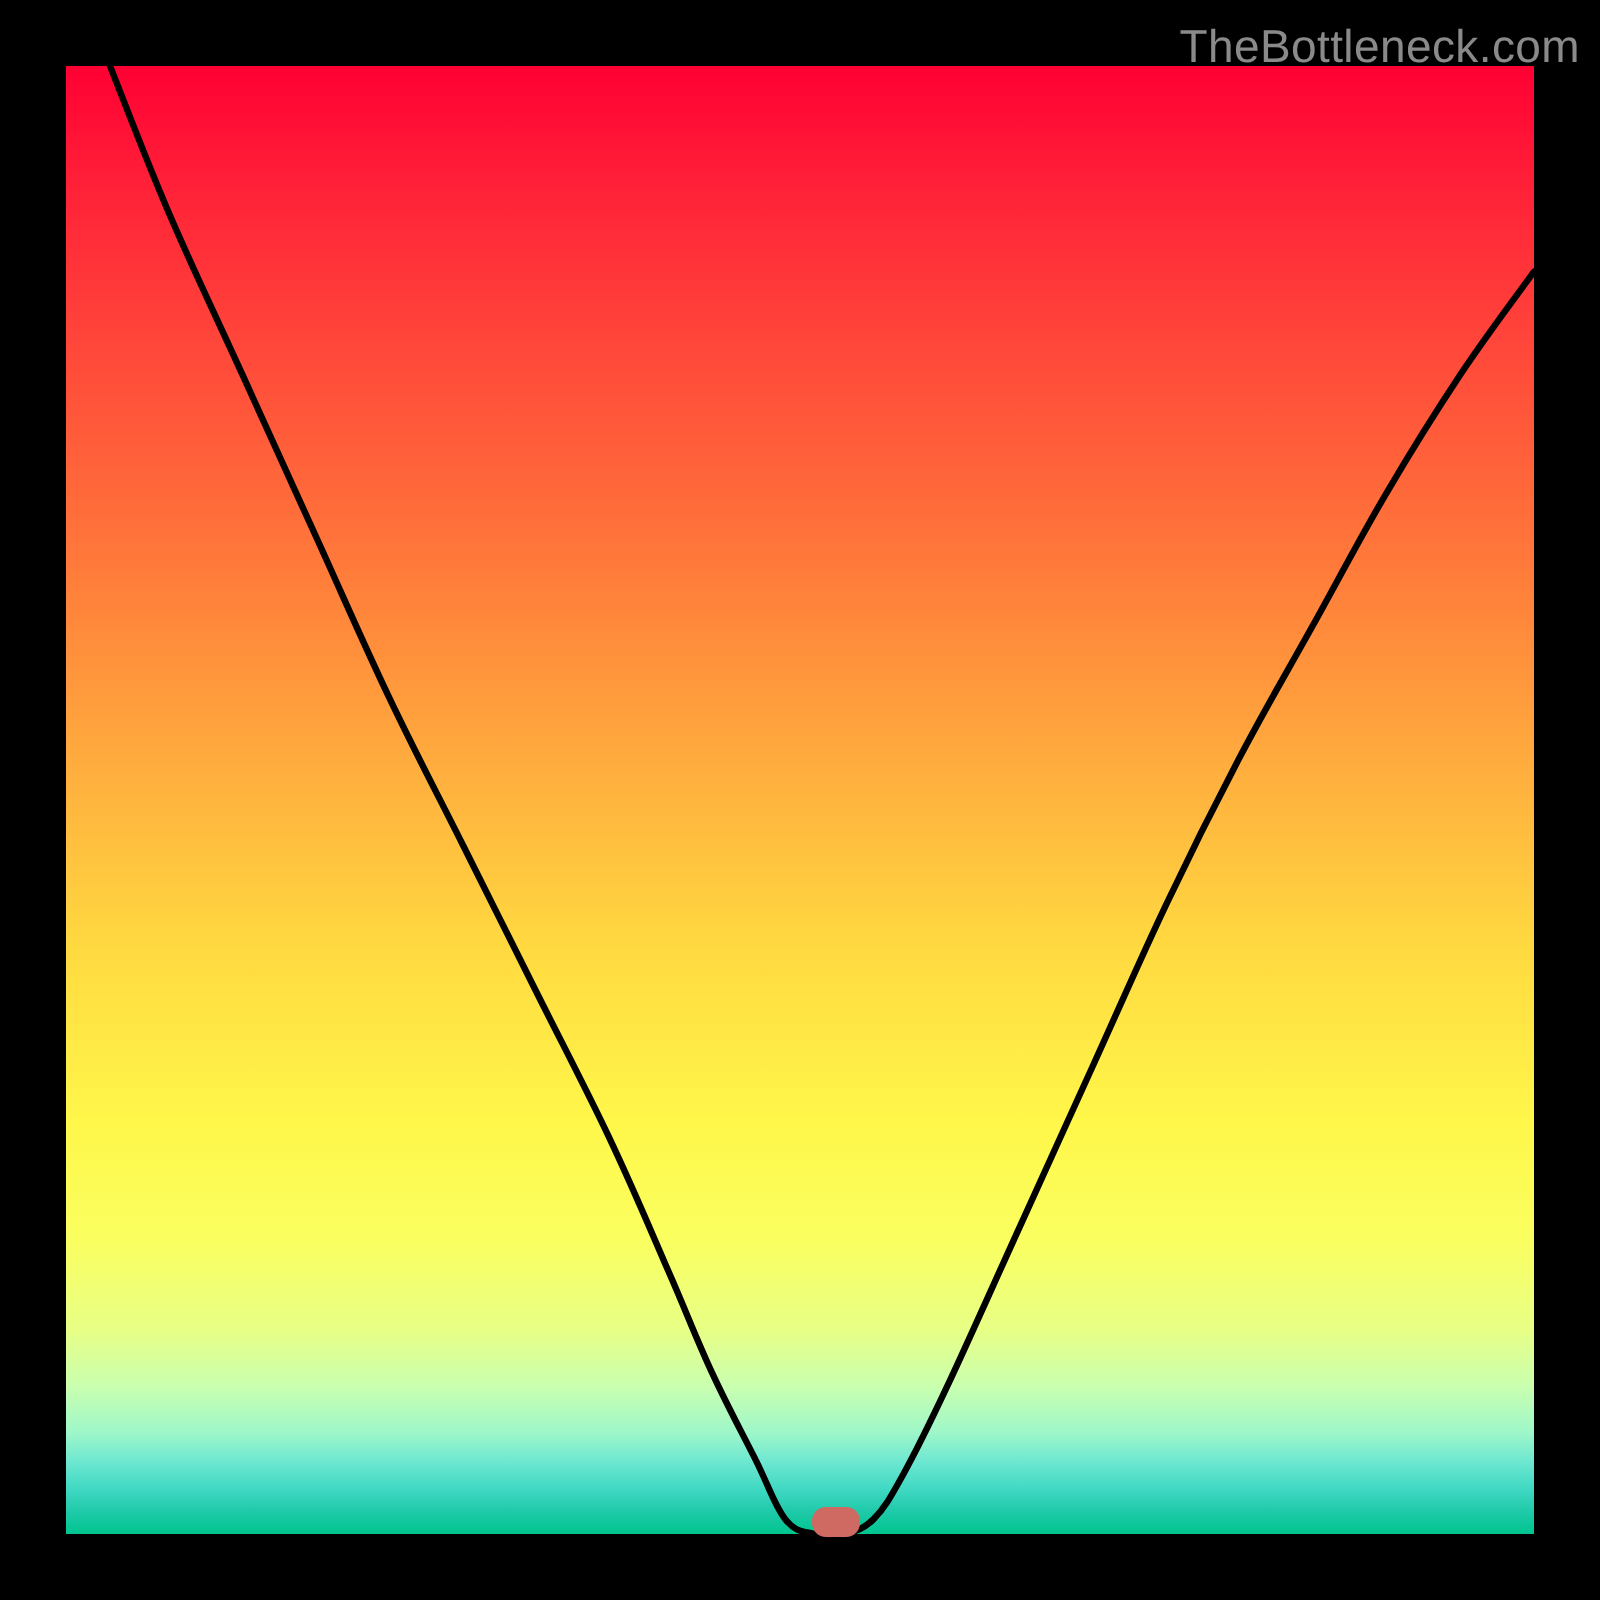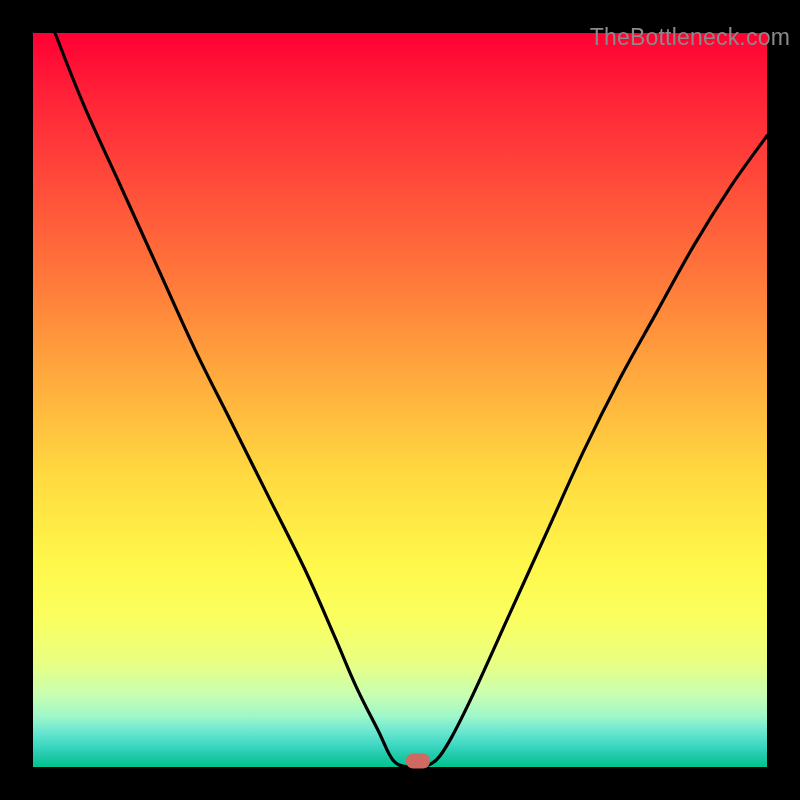--- a/index.html
+++ b/index.html
@@ -53,21 +53,21 @@
   .marker {
     position: absolute;
     width: 24px;
     height: 15px;
     border-radius: 7px;
     background: #cf6a63;
     transform: translate(-50%, -50%);
   }
   .watermark {
     position: absolute;
-    top: 24px;
+    top: 10px;
     right: 10px;
     font-size: 23px;
     font-weight: 500;
     color: #8a8a8a;
     letter-spacing: 0.2px;
     user-select: none;
   }
 </style>
 </head>
 <body>

